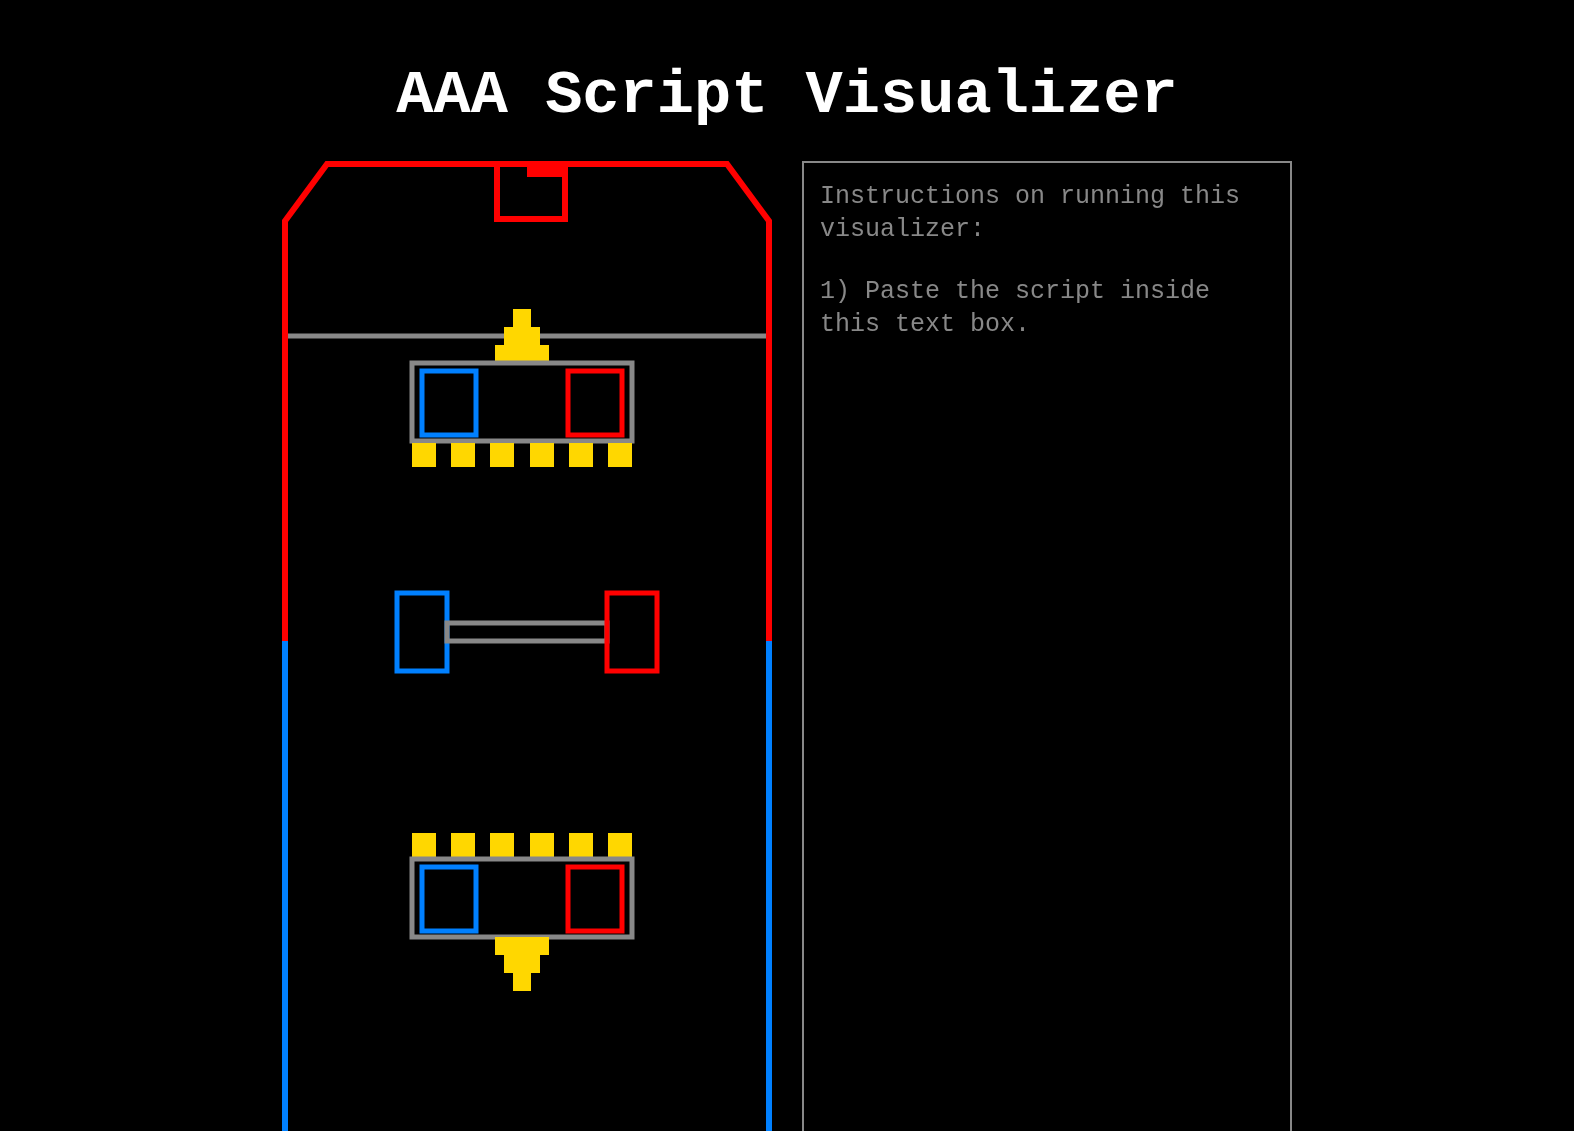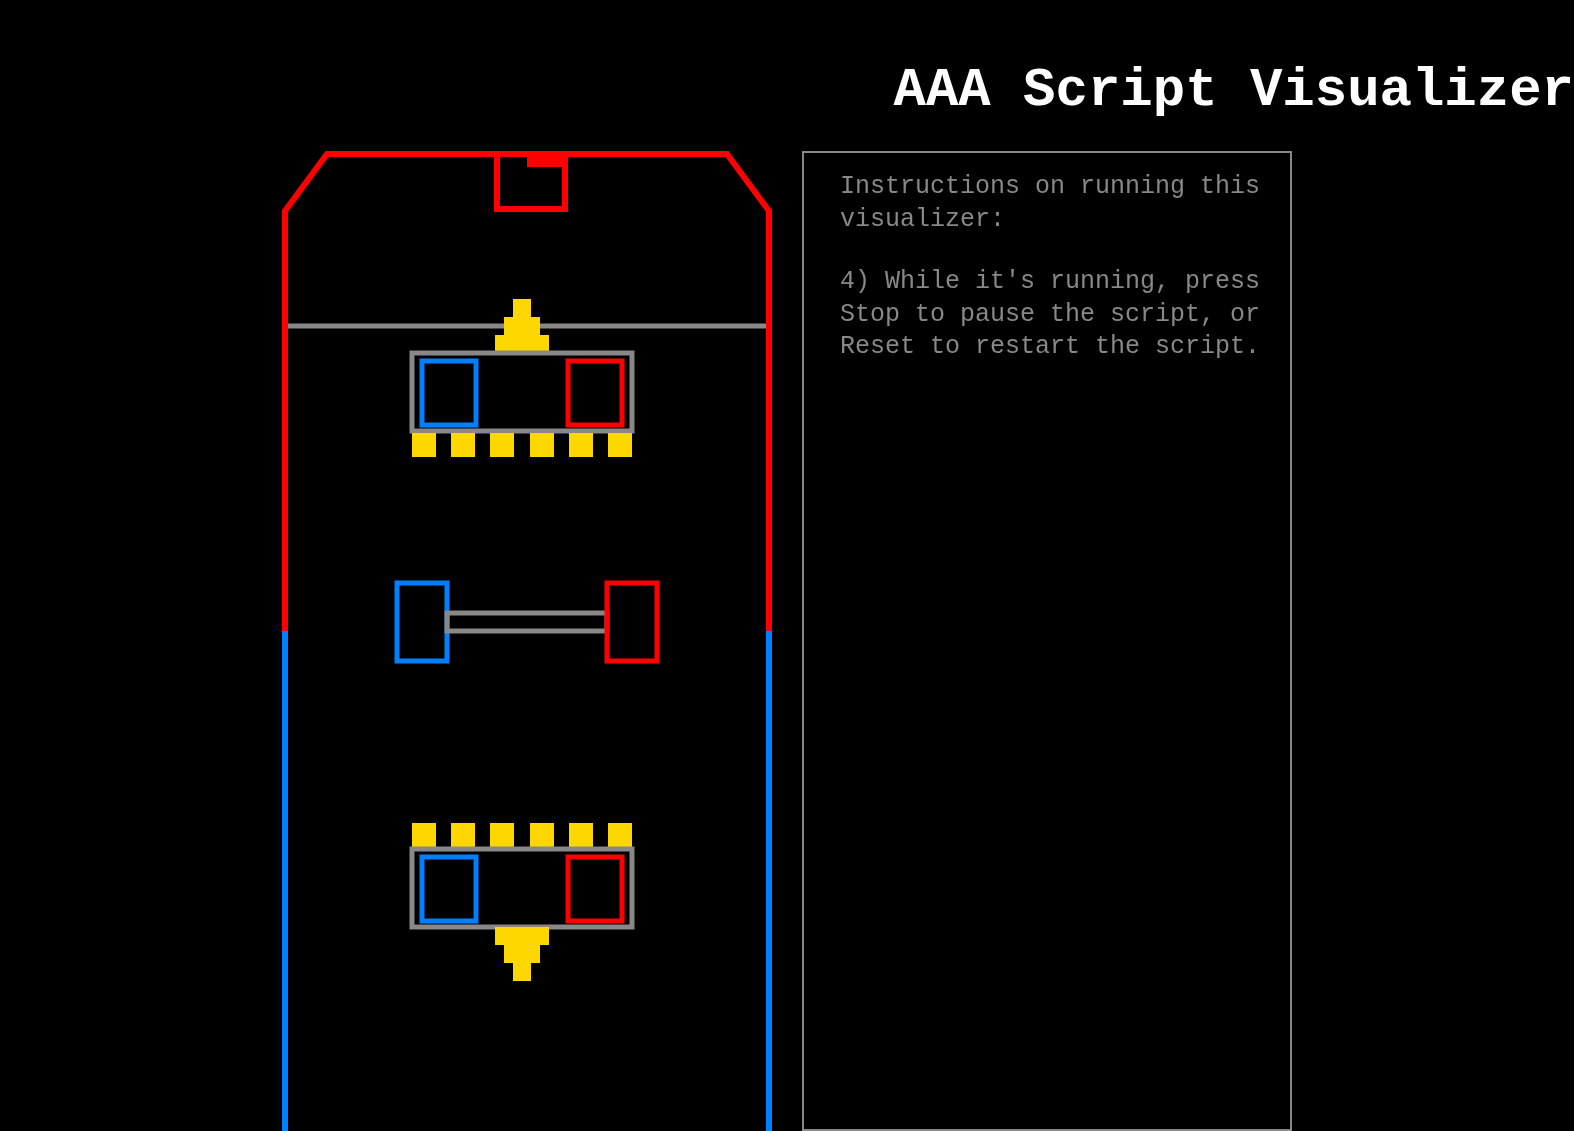--- a/index.html
+++ b/index.html
@@ -5,22 +5,22 @@
   * { box-sizing: border-box; margin: 0; padding: 0; }
   body {
     background: #000;
     color: #fff;
     font-family: "Courier New", Courier, monospace;
     width: 1574px;
     height: 1131px;
     overflow: hidden;
   }
   .page-title {
-    text-align: right;
-    font-size: 54px;
+    text-align: center;
+    font-size: 62px;
     font-weight: bold;
     padding-top: 60px;
     padding-bottom: 30px;
     color: #fff;
   }
   .content {
     display: flex;
     justify-content: center;
     gap: 30px;
     padding: 0 150px;
@@ -38,21 +38,20 @@
     padding: 18px 16px;
     color: #888;
     font-size: 25px;
     line-height: 1.3;
     flex-shrink: 0;
     background: #000;
   }
   .instructions-panel p {
     margin-bottom: 30px;
     white-space: pre-wrap;
-    margin-left: 20px;
   }
   svg { display: block; }
 </style>
 </head>
 <body>
 
 <h1 class="page-title">AAA Script Visualizer</h1>
 
 <div class="content">
 
@@ -115,16 +114,16 @@
         <rect x="249" y="776" width="18" height="18" fill="#ffd700"></rect>
         <rect x="222" y="794" width="18" height="18" fill="#ffd700"></rect>
         <rect x="240" y="794" width="18" height="18" fill="#ffd700"></rect>
         <rect x="231" y="812" width="18" height="18" fill="#ffd700"></rect>
       </g>
     </svg>
   </div>
 
   <div class="instructions-panel">
     <p>Instructions on running this visualizer:</p>
-    <p>4) While it's running, press Stop to pause the script, or Reset to restart the script.</p>
+    <p>1) Paste the script inside this text box.</p>
   </div>
 
 </div>
 
 </body></html>

